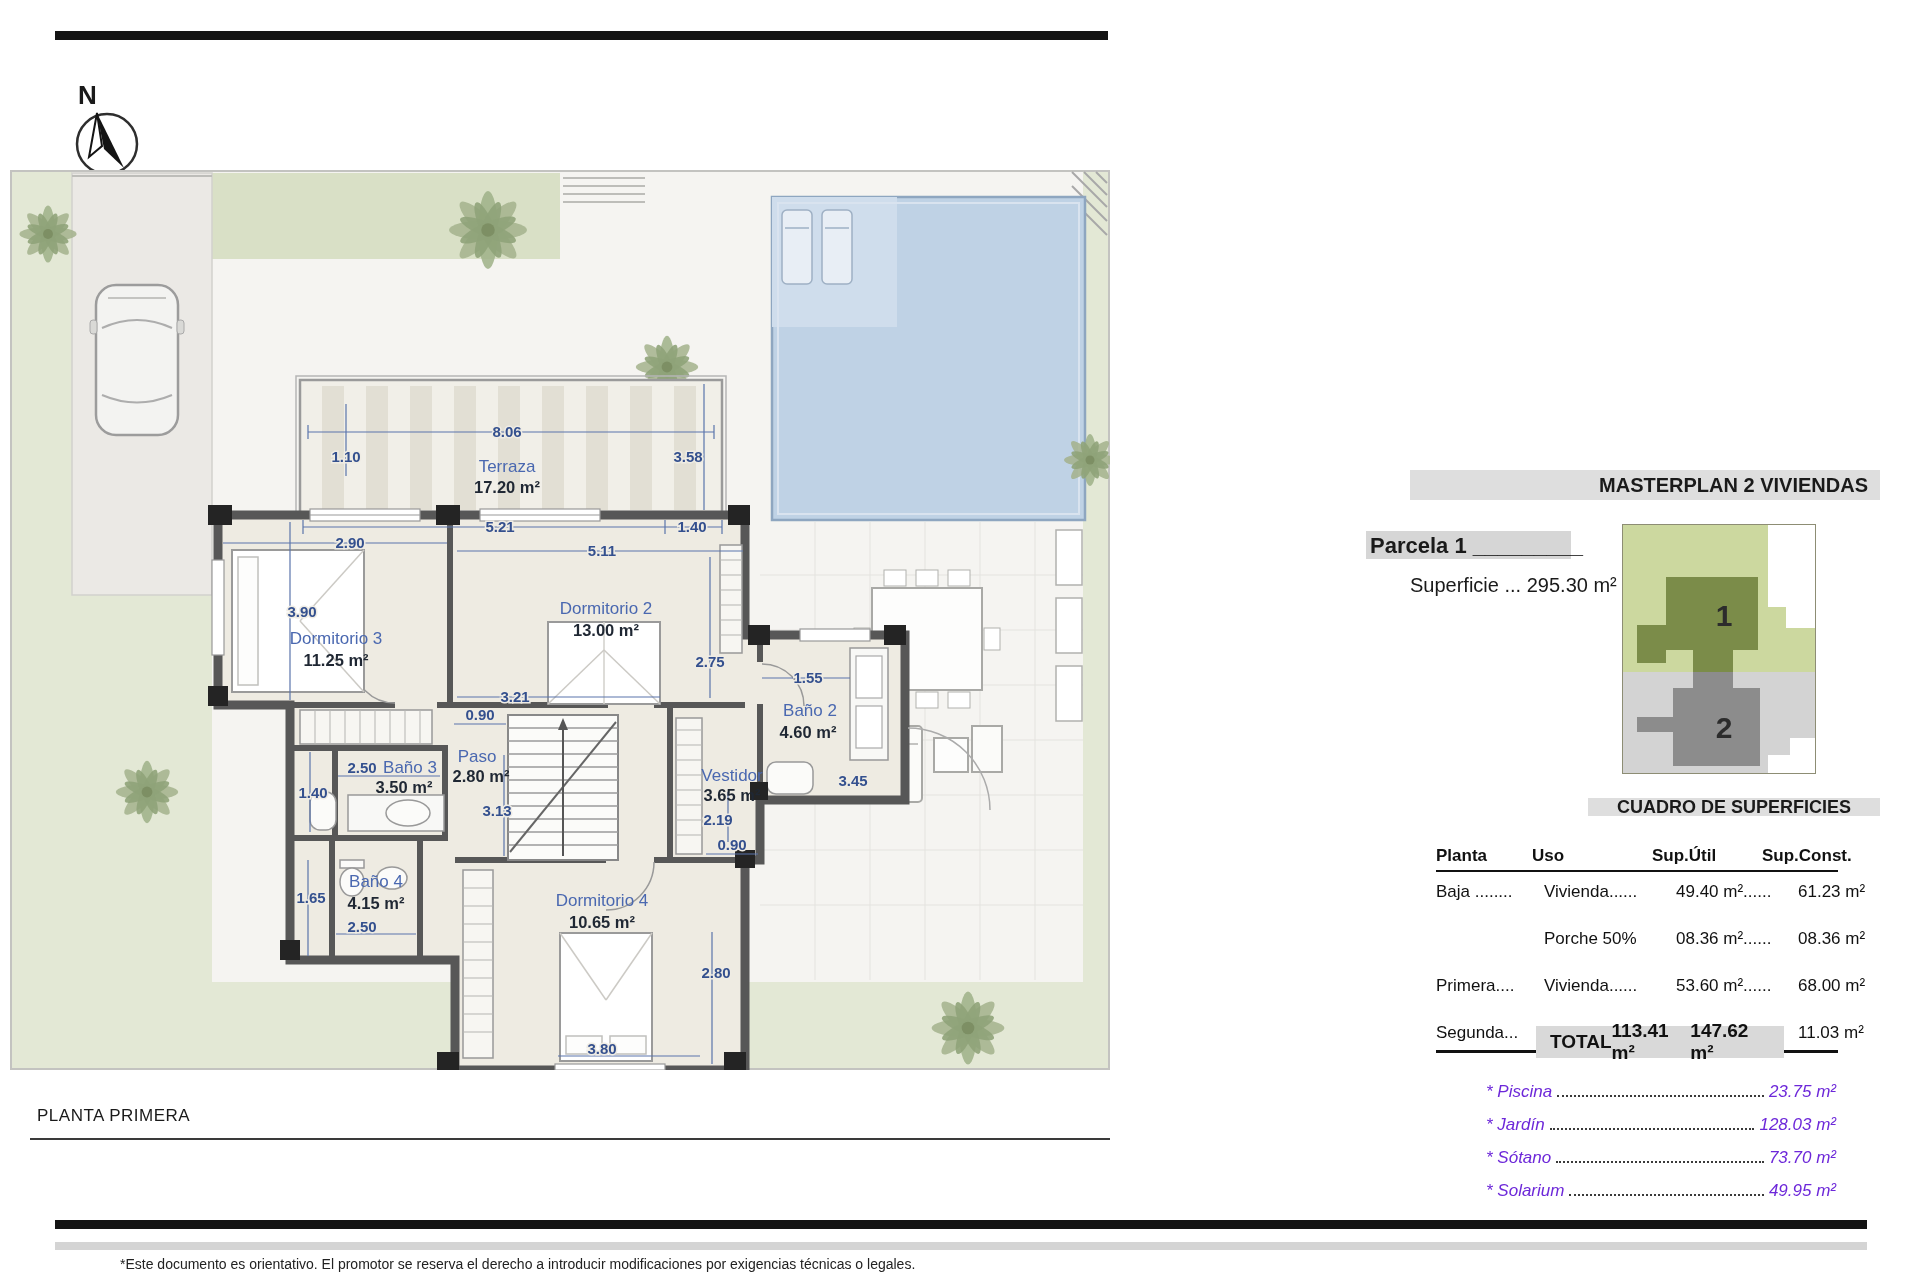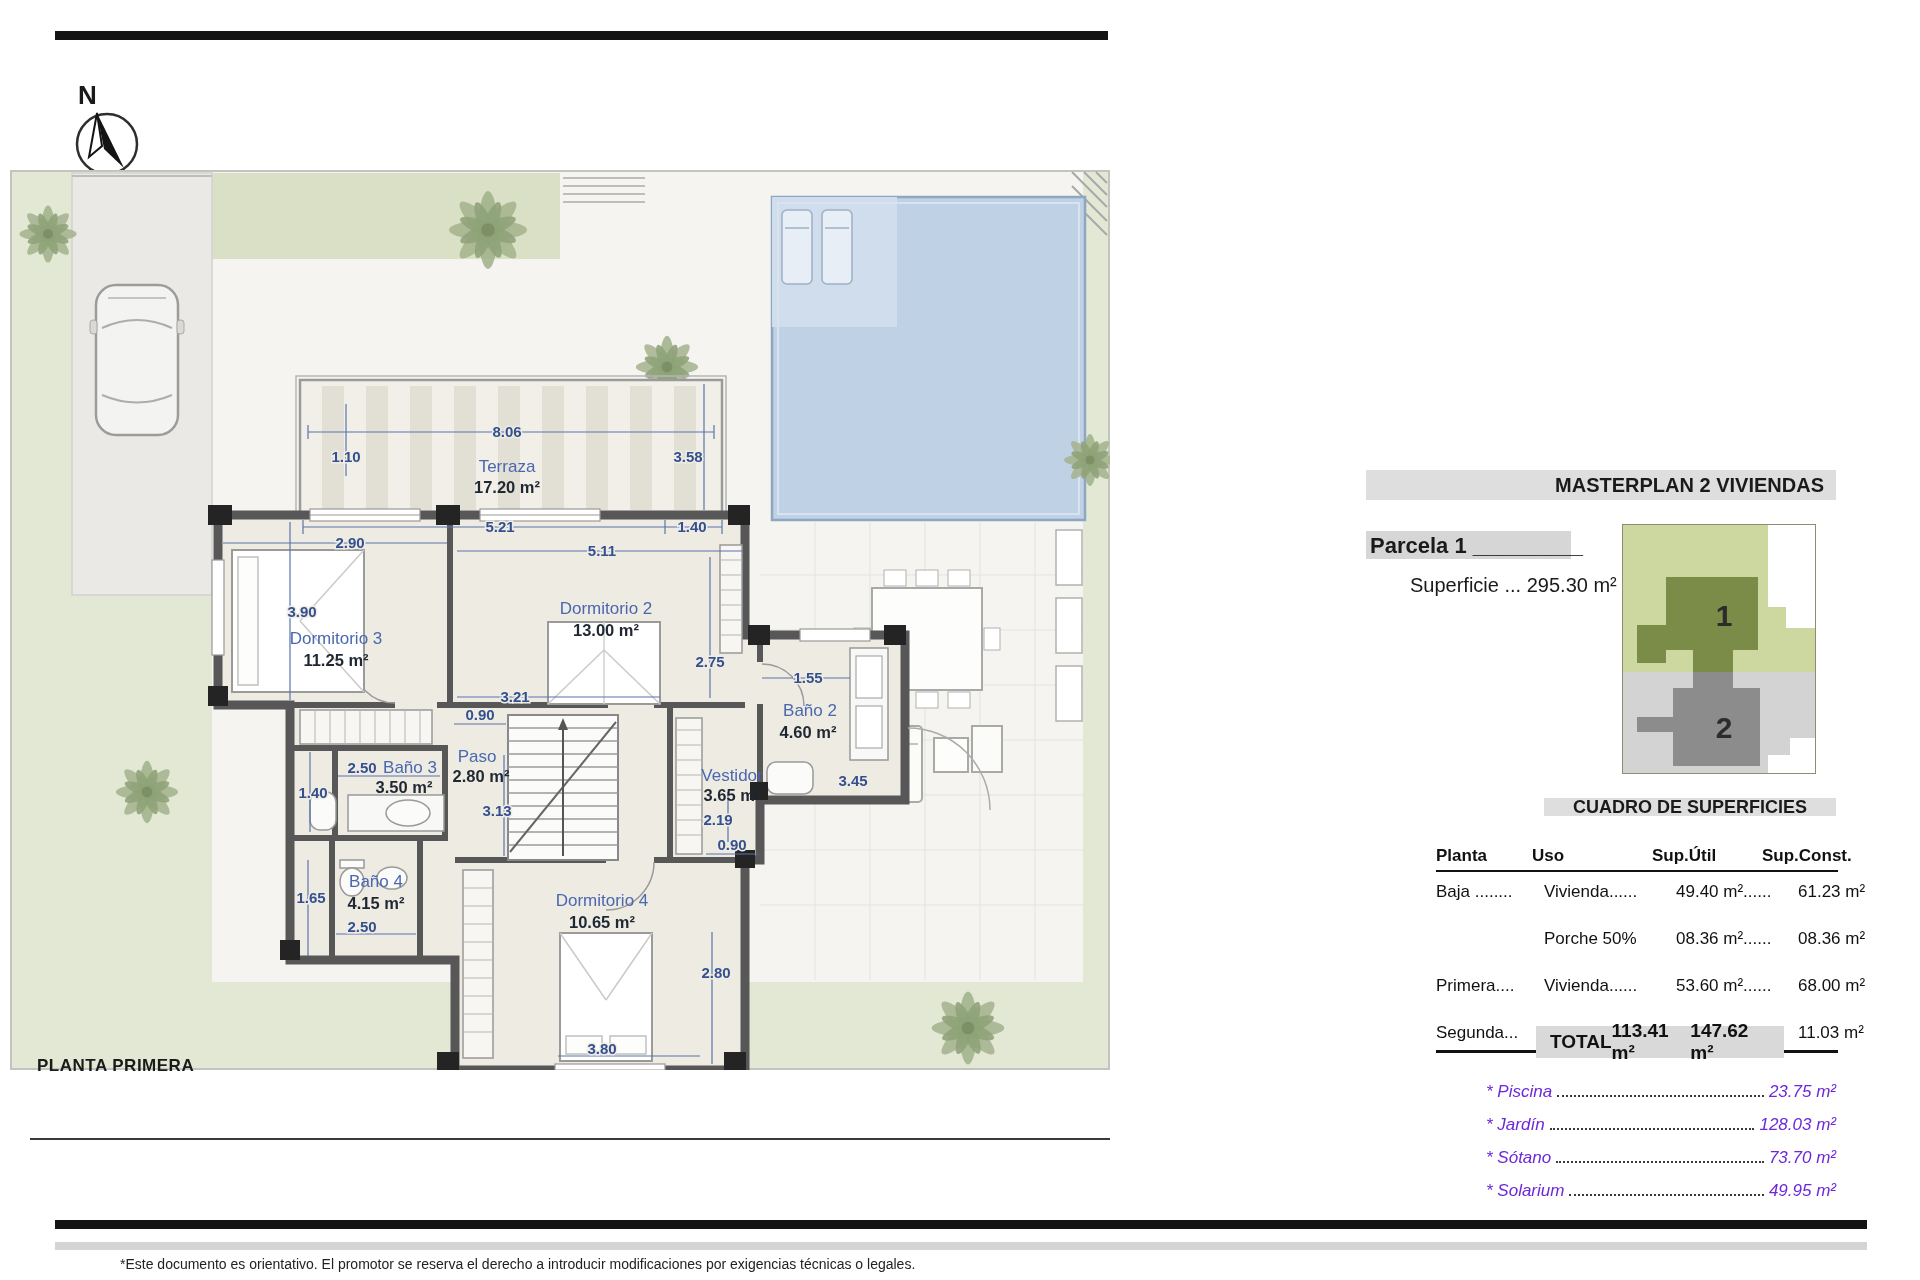--- a/index.html
+++ b/index.html
@@ -11,21 +11,21 @@
   
   svg text{font-family:"Liberation Sans","DejaVu Sans",sans-serif;}
   .rn{fill:#4a68b0;font-size:17px;text-anchor:middle;}
   .ra{fill:#1f2733;font-size:16.5px;font-weight:bold;text-anchor:middle;}
   .dim{fill:#34508e;font-size:15px;font-weight:bold;text-anchor:middle;
        paint-order:stroke;stroke:#efece4;stroke-width:3px;}
   .dimline{stroke:#5a74ab;stroke-width:1.2;}
   .wallline{stroke:#575757;stroke-width:6;}
   .fixture{fill:#fbfbf9;stroke:#999;stroke-width:1.5;}
   
-  .hdrbar{background:#dedede;display:flex;align-items:center;}
+  .hdrbar{background:#dedede;display:flex;align-items:center;margin-left:44px;}
   .tbl{display:grid;grid-template-columns:96px 120px 110px 76px;font-size:17px;color:#111;}
   .tbl .h{font-weight:bold;padding:4px 0;}
   .tbl .c{padding:8px 0 7px;}
   .xrow{display:flex;align-items:baseline;font-style:italic;font-size:17px;color:#6d28d9;height:33px;}
   .xdots{flex:1;border-bottom:2px dotted #3a3a3a;margin:0 5px 5px;}
   .totalbar{background:#d9d9d9;display:flex;align-items:center;justify-content:space-between;
             font-weight:bold;font-size:19px;padding:0 14px;color:#111;}
 </style>
 </head>
 <body>
@@ -397,21 +397,21 @@
       <text class="dim" x="487" y="646">3.13</text>
       <text class="dim" x="708" y="655">2.19</text>
       <text class="dim" x="722" y="680">0.90</text>
       <text class="dim" x="301" y="733">1.65</text>
       <text class="dim" x="352" y="762">2.50</text>
       <text class="dim" x="706" y="808">2.80</text>
       <text class="dim" x="592" y="884">3.80</text>
     </g>
   </svg>
 
-  <div class="abs" style="left:37px;top:1056px;font-size:17px;font-weight:bold;letter-spacing:0.5px;">PLANTA PRIMERA</div>
+  <div class="abs" style="left:37px;top:1106px;font-size:17px;font-weight:normal;letter-spacing:0.5px;">PLANTA PRIMERA</div>
   <div class="abs" style="left:30px;top:1138px;width:1080px;height:2px;background:#3a3a3a;"></div>
 
   <div class="abs hdrbar" style="left:1366px;top:470px;width:470px;height:30px;justify-content:flex-end;padding-right:12px;box-sizing:border-box;">
     <span style="font-size:20px;font-weight:bold;">MASTERPLAN 2 VIVIENDAS</span>
   </div>
 
   <div class="abs greybar" style="left:1366px;top:531px;width:205px;height:28px;"></div>
   <div class="abs" style="left:1370px;top:533px;font-size:22px;font-weight:bold;">Parcela 1 _________</div>
   <div class="abs" style="left:1370px;top:574px;font-size:20px;margin-left:40px;">Superficie ... 295.30 m²</div>
 

